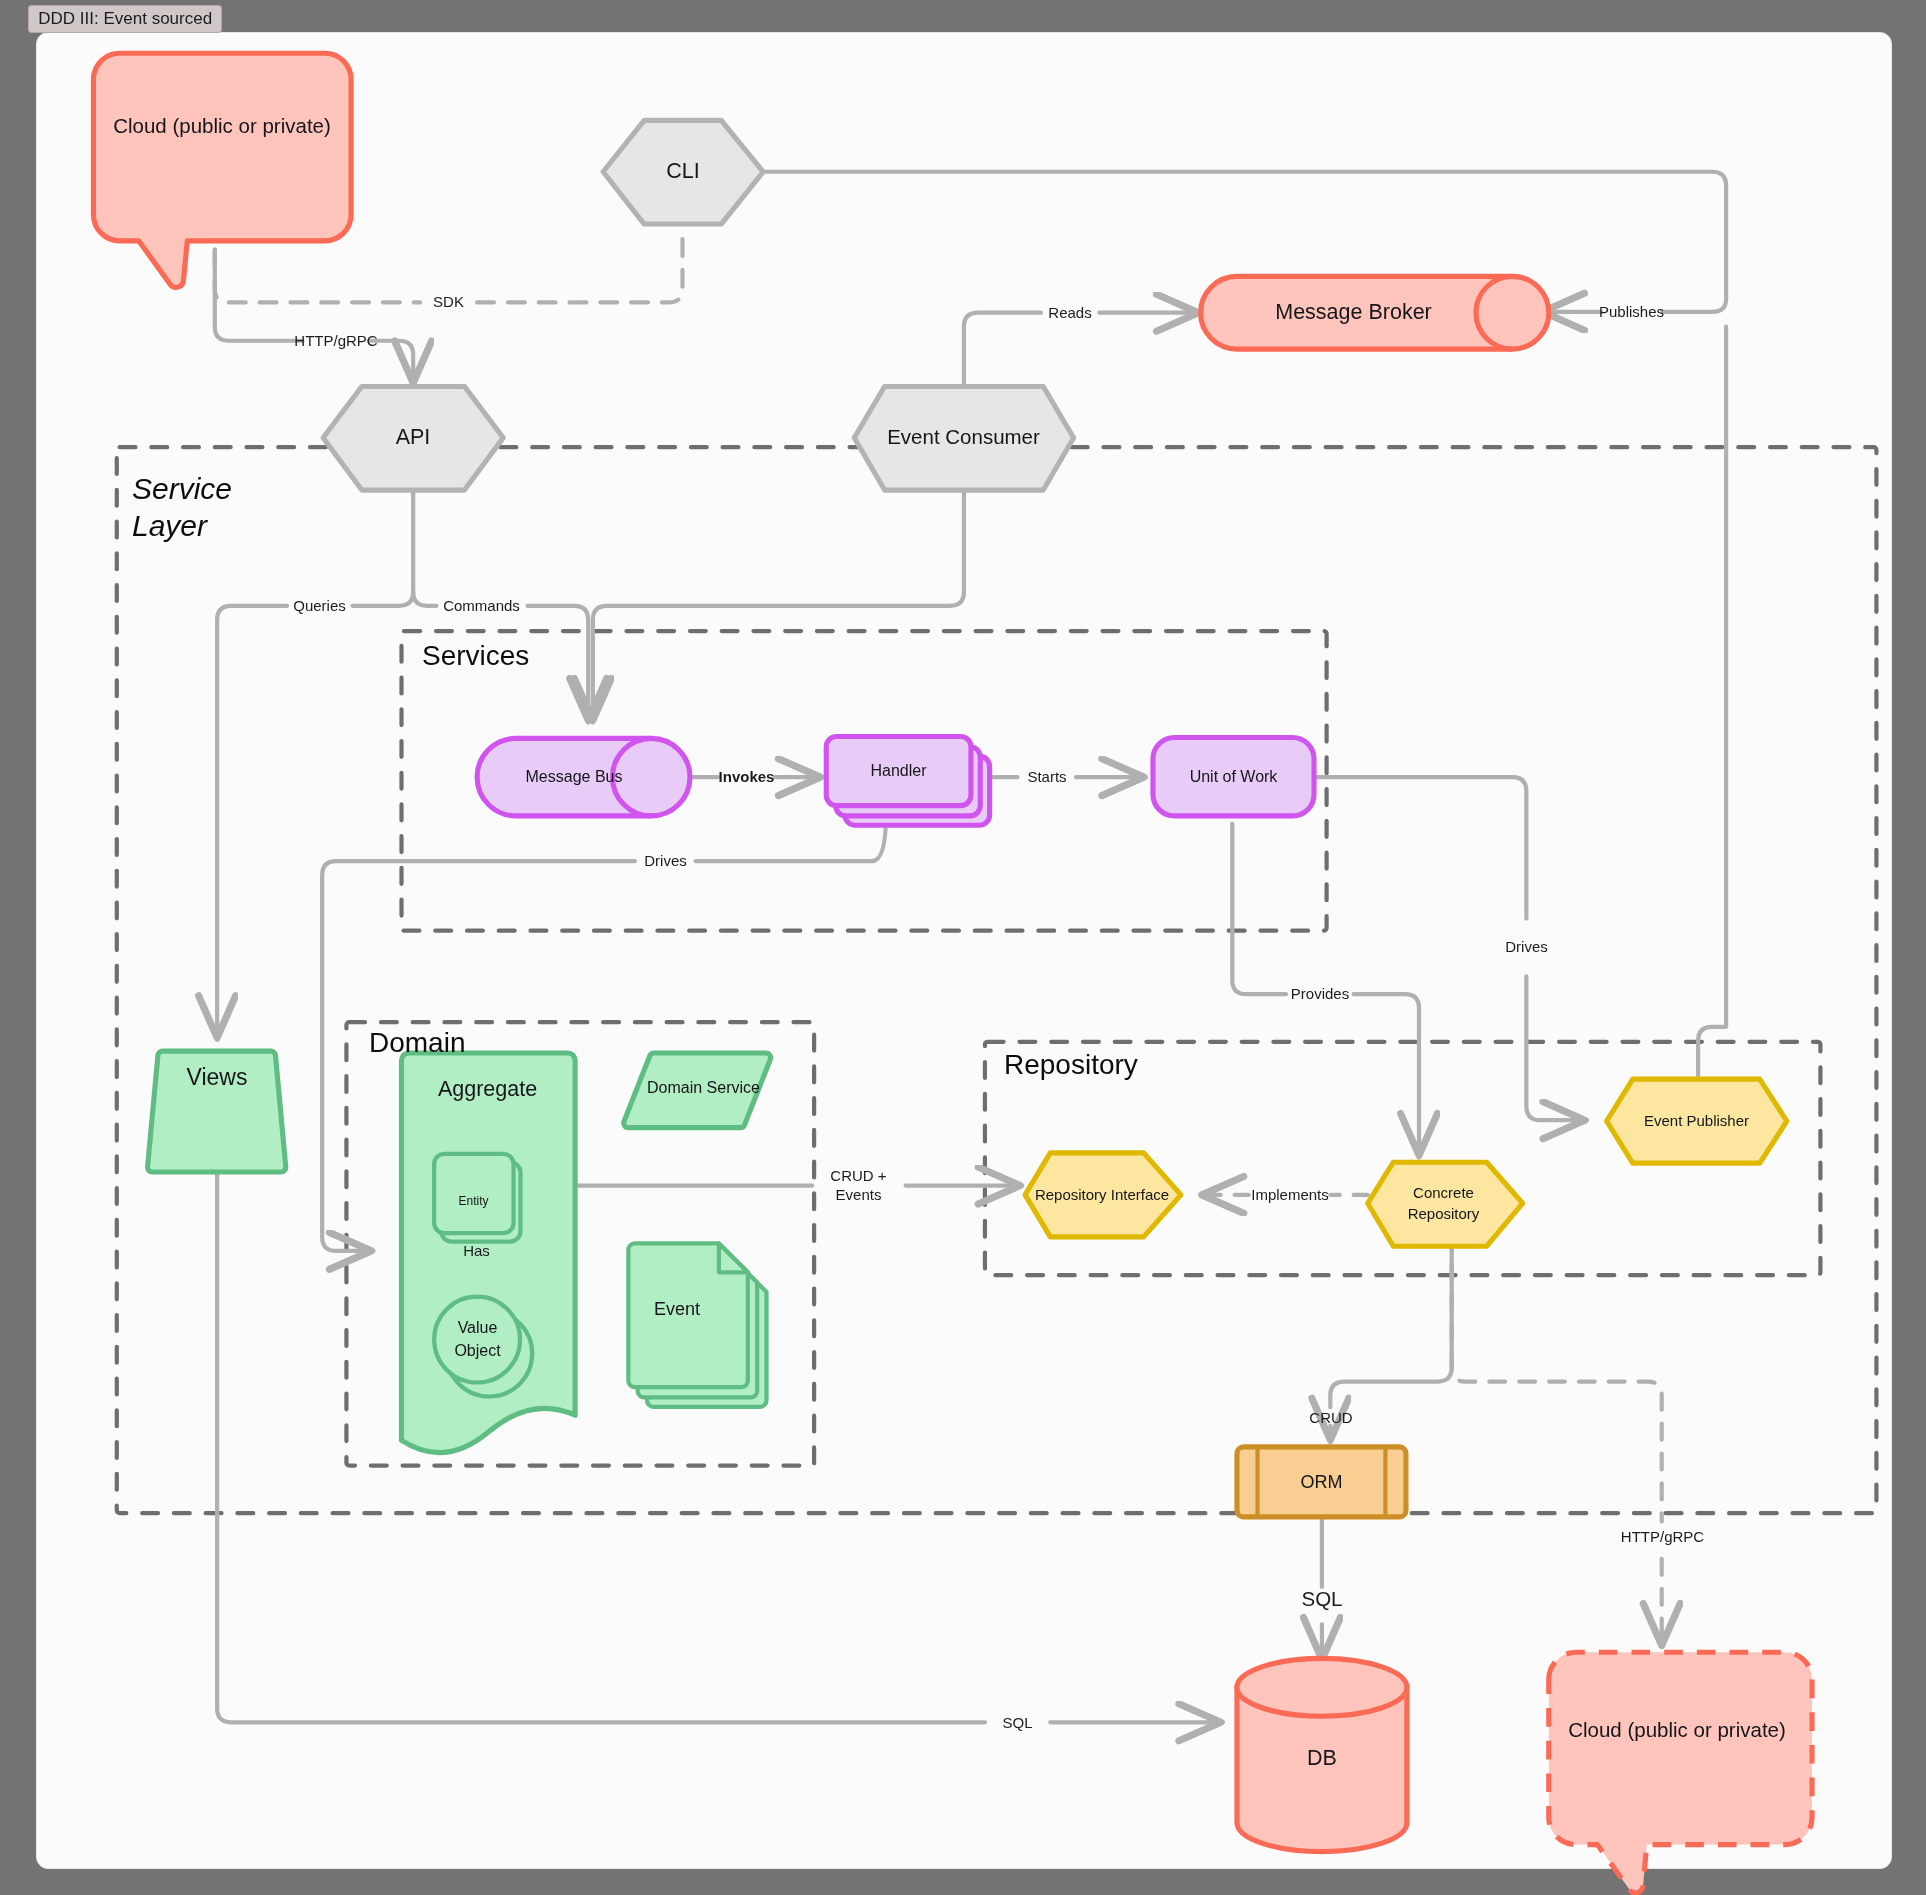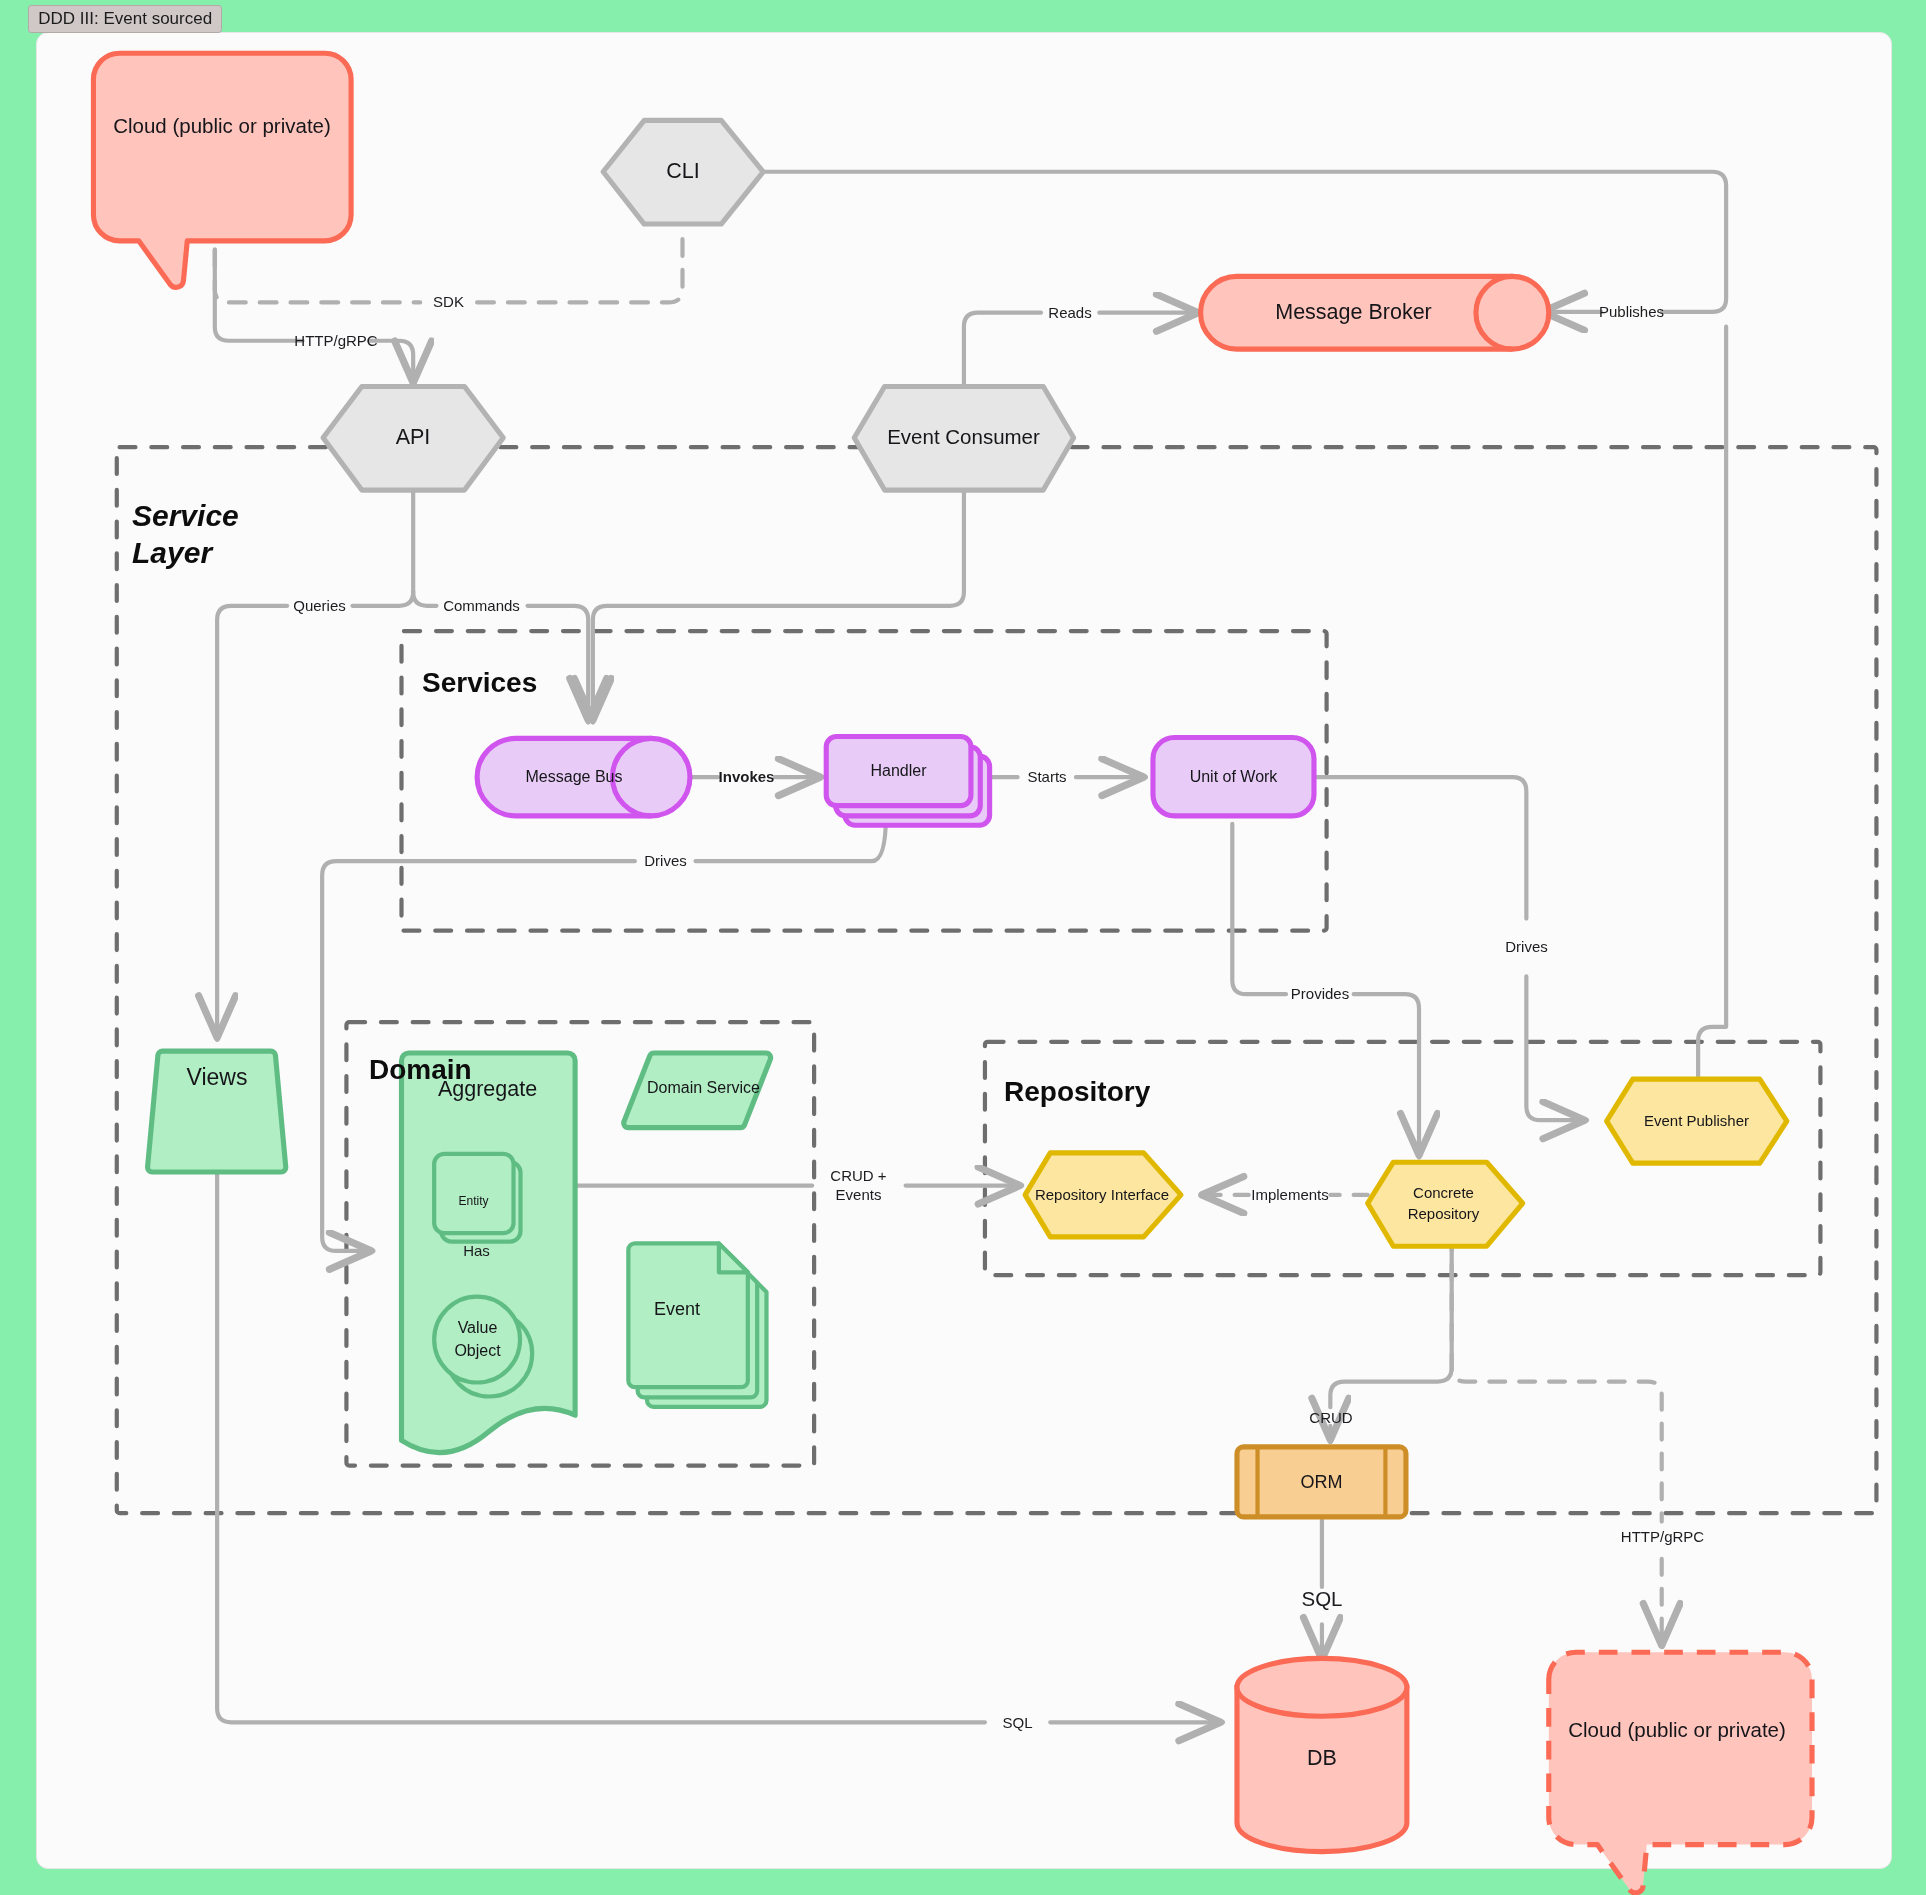--- a/index.html
+++ b/index.html
@@ -1,17 +1,17 @@
 <!DOCTYPE html>
 <html style="font-size:7.5px"><head>
 <meta charset="utf-8">
 <style>
   html,body{margin:0;padding:0;background:#ffffff;}
   body{font-family:"Liberation Sans","DejaVu Sans",sans-serif;}
-  #stage{position:relative;width:1926px;height:1895px;background:#86efac;overflow:hidden;}
+  #stage{position:relative;width:1926px;height:1895px;background:#737373;overflow:hidden;}
   #tab{
     position:absolute;left:28px;top:4.7px;
     background:#cfc8c6;border:0.5px solid #b3aaa8;border-radius:3.3px;
     padding:4.2px 9.3px 5.1px 9.3px;font-size:17px;color:#1b1b1b;line-height:1;
     white-space:nowrap;z-index:40;
   }
   #canvas{
     position:absolute;left:36px;top:32px;width:1854px;height:1835px;
     background:#fbfbfb;border:1.4px solid #e7e7e7;border-radius:12px;z-index:5;
   }
@@ -19,21 +19,21 @@
   .nodeText{
     position:absolute;z-index:30;color:#16161a;text-align:center;
     display:flex;align-items:center;justify-content:center;
     pointer-events:none;line-height:1.38;
   }
   .edgeLbl{
     position:absolute;z-index:28;color:#1c1c20;font-size:15px;
     text-align:center;white-space:pre-line;line-height:1.25;
     display:flex;align-items:center;justify-content:center;
   }
-  .grpTitle{position:absolute;z-index:29;font-weight:bold;color:#0d0d0d;margin-top:27px;}
+  .grpTitle{position:absolute;z-index:29;font-weight:normal;color:#0d0d0d;}
   .svcTitle{font-style:italic;}
 </style>
 </head>
 <body>
 
 <div id="stage">
 
   <div id="tab">DDD III: Event sourced</div>
   <div id="canvas"></div>
 

